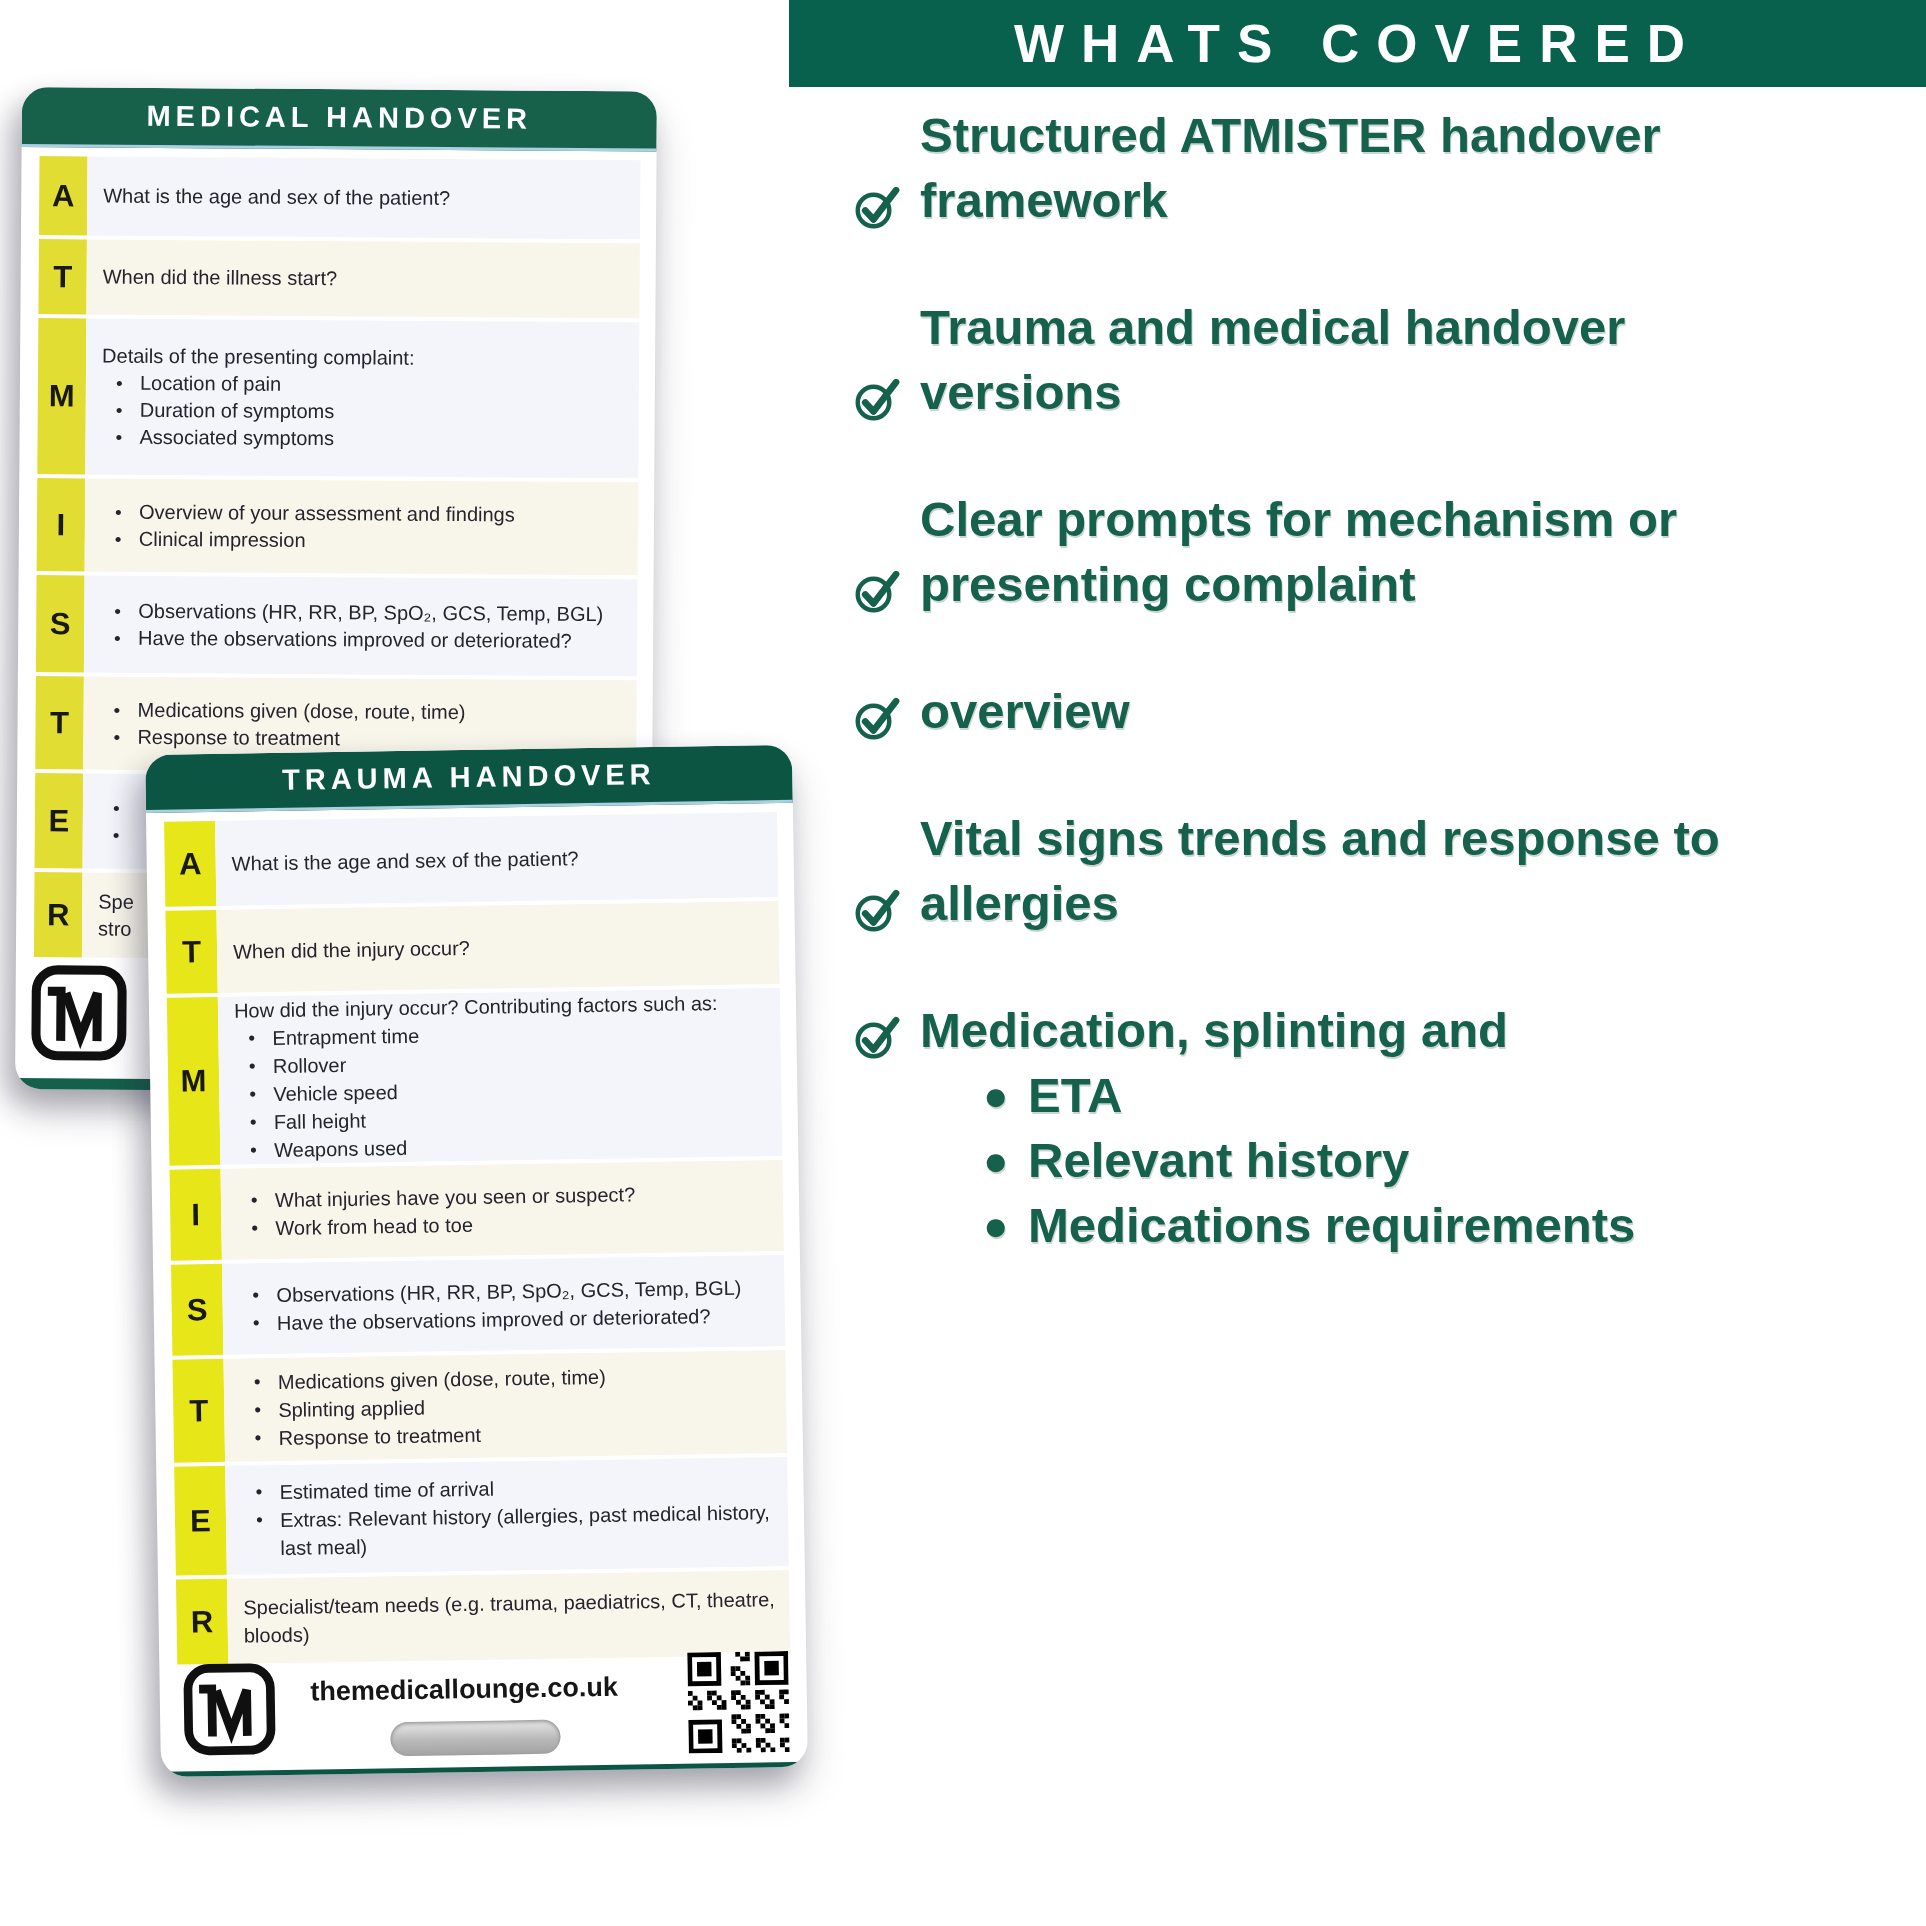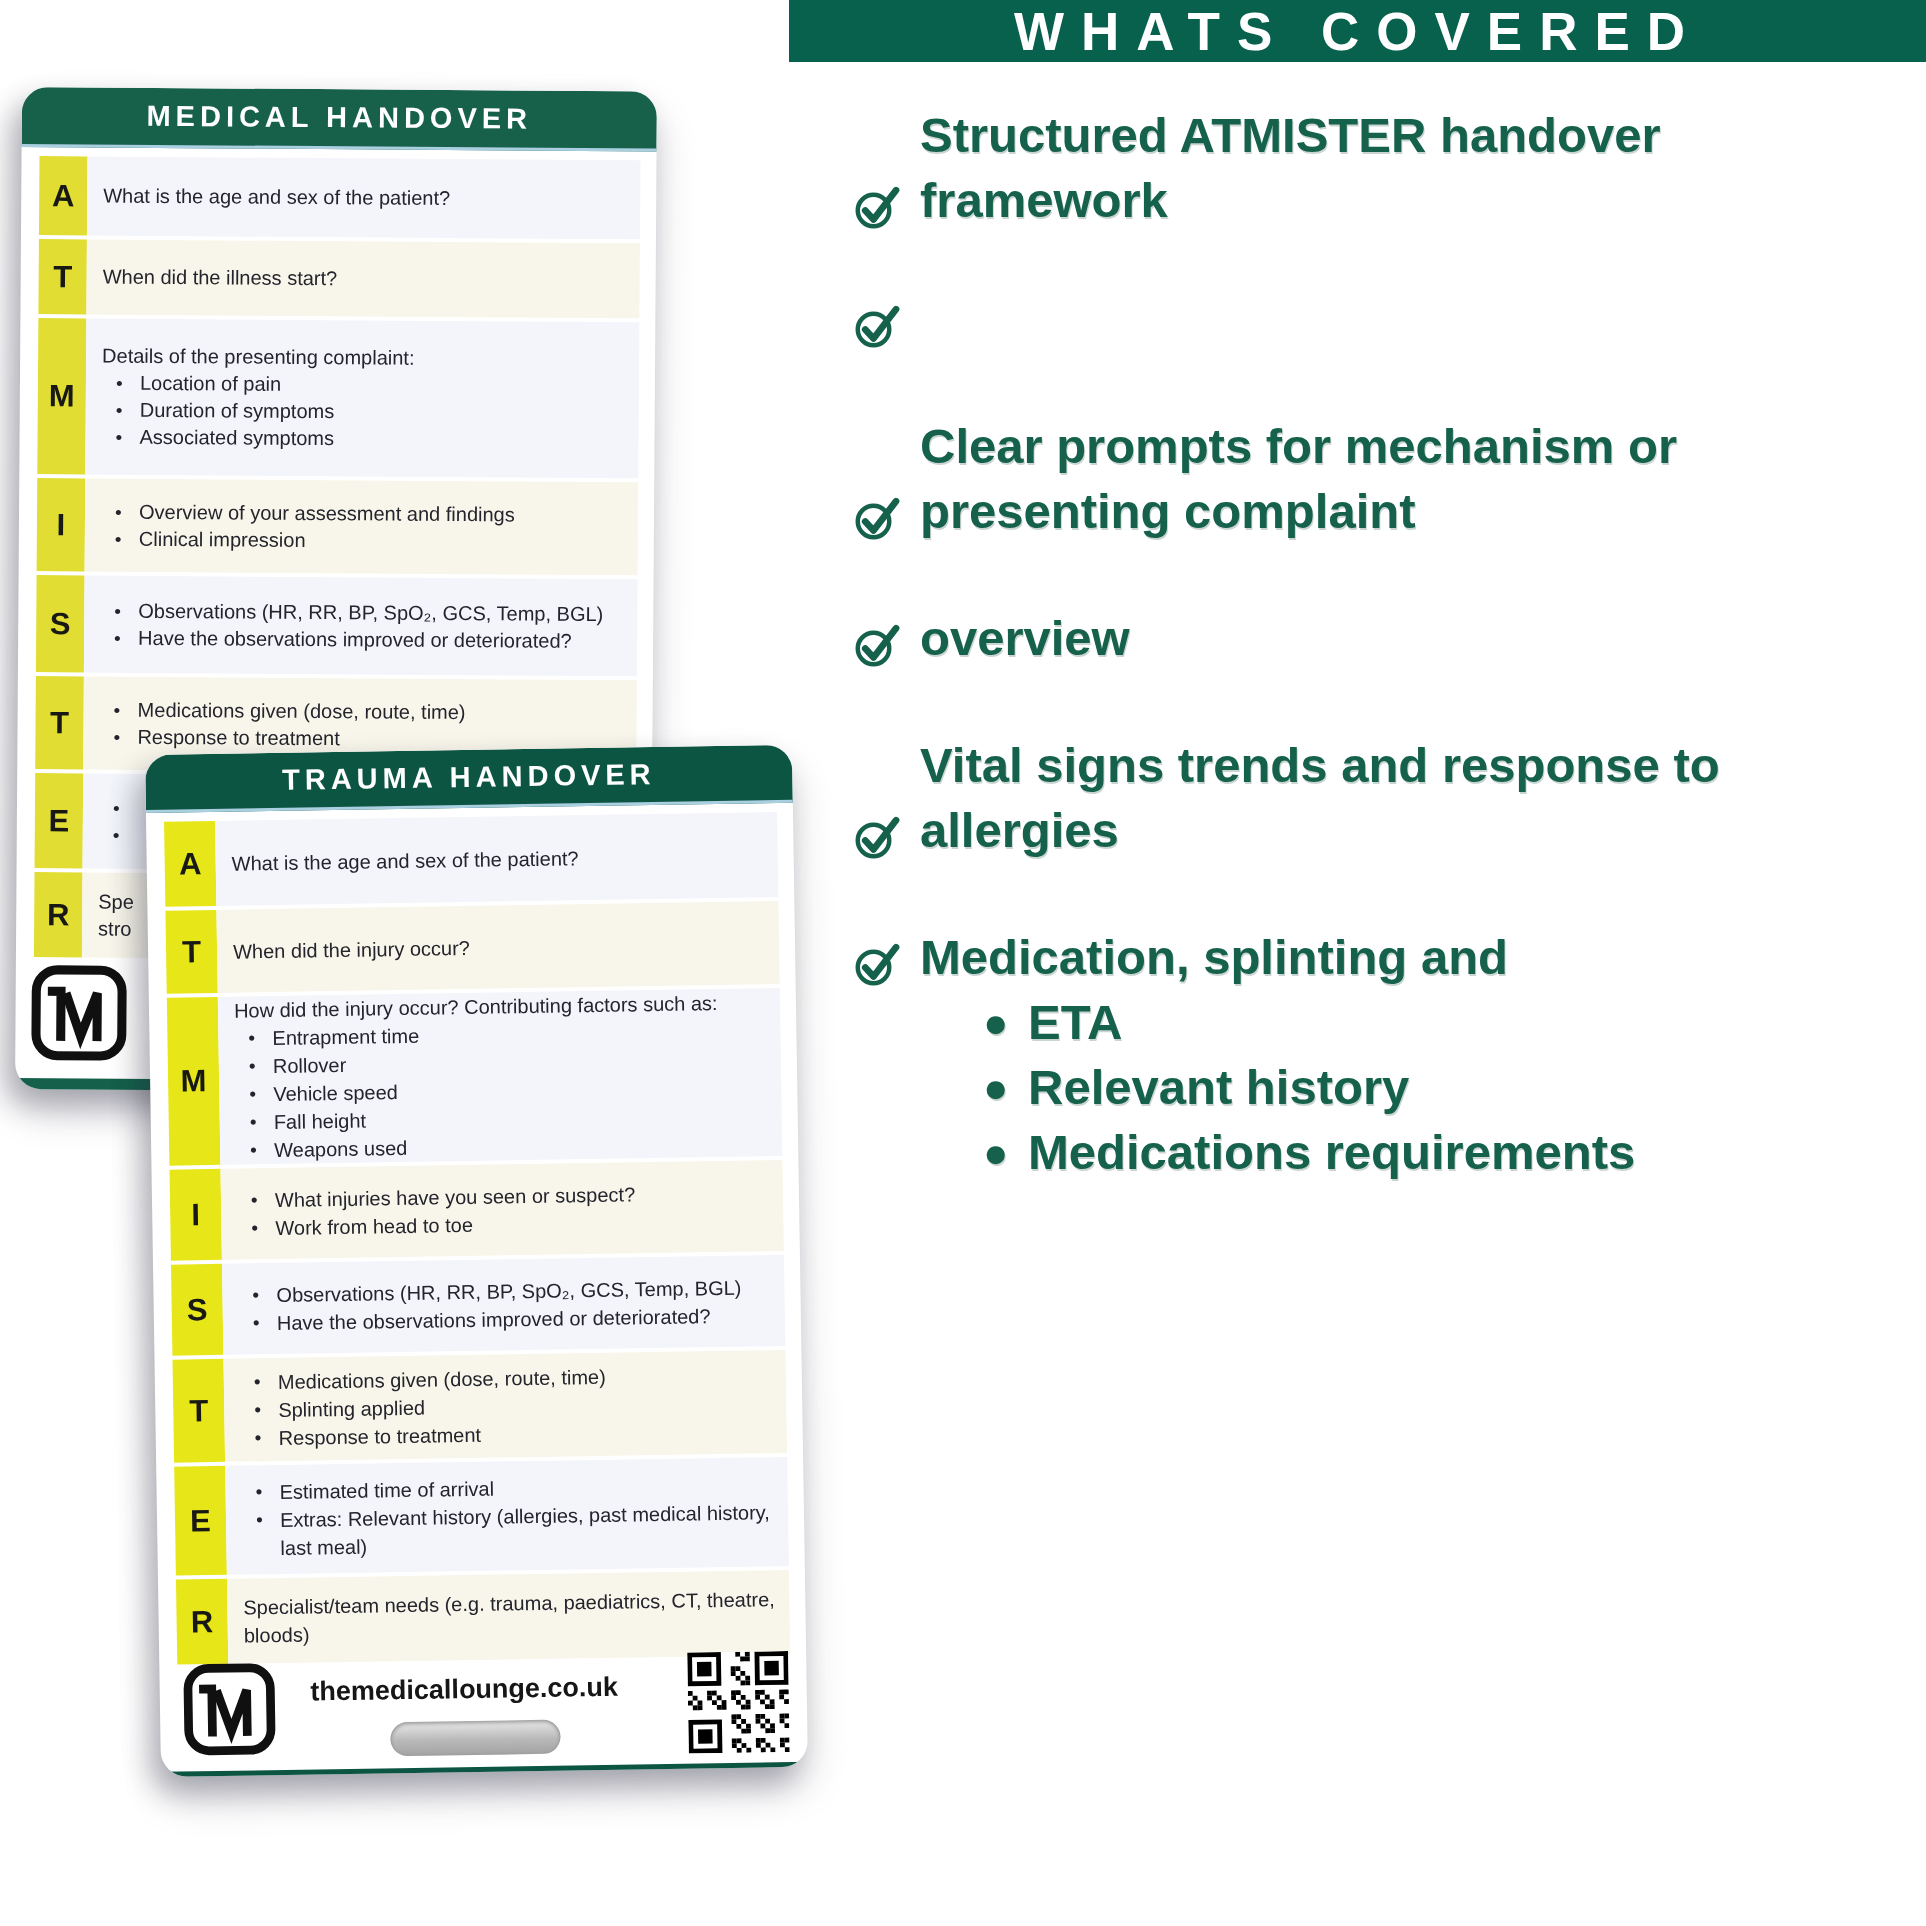--- a/index.html
+++ b/index.html
@@ -42,21 +42,21 @@
   .footer-url{position:absolute;left:131px;top:14px;width:347px;text-align:center;
               font-size:27px;font-weight:700;color:#161616;}
   .slot-pill{position:absolute;left:230px;top:61px;width:170px;height:34px;border-radius:17px;
              background:linear-gradient(180deg,#e9e9e9,#b9b9b9 55%,#a3a3a3);
              box-shadow:inset 0 2px 4px rgba(0,0,0,.35);}
   .qr{position:absolute;right:18px;top:-4px;width:101px;height:101px;background:#fff;}
   .card-bottom{height:30px;background:#0d5543;border-radius:0 0 24px 24px;}
   .card-medical .card-bottom{background:#14604a;height:28px;}
 
   
-  .panel-header{position:absolute;left:789px;top:0;width:1138px;height:62px;background:#07614c;
+  .panel-header{position:absolute;left:789px;top:0;width:1138px;height:87px;background:#07614c;
                 display:flex;align-items:center;justify-content:center;color:#ffffff;
                 font-size:53px;font-weight:700;letter-spacing:17px;z-index:3;}
   .checklist{position:absolute;left:854px;top:103px;width:1049px;z-index:3;color:#15614b;}
   .check-item{display:flex;align-items:flex-end;margin-bottom:62px;}
   .check-icon{flex:0 0 48px;height:51px;margin-right:18px;margin-top:6px;}
   .check-lines{font-size:49px;line-height:65px;font-weight:700;
                text-shadow:1px 2px 0 rgba(13,59,45,.22);}
   .sub-list{margin-top:0;}
   .sub-item{display:flex;align-items:flex-start;margin-left:129px;font-size:49px;line-height:65px;font-weight:700;
             text-shadow:1px 2px 0 rgba(13,59,45,.22);}
@@ -407,20 +407,24 @@
         <div class="check-lines">
           <div>Structured ATMISTER handover</div>
           <div>framework</div>
         </div>
       </div>
       <div class="check-item">
         <svg viewBox="0 0 64 64" class="check-icon">
           <circle cx="26" cy="36" r="21" fill="none" stroke="#15614b" stroke-width="6"></circle>
           <path d="M15 36 L26 48 L56 9" fill="none" stroke="#15614b" stroke-width="9" stroke-linecap="round" stroke-linejoin="round"></path>
         </svg>
+        <div class="check-lines">
+          <div>Trauma and medical handover</div>
+          <div>versions</div>
+        </div>
       </div>
       <div class="check-item">
         <svg viewBox="0 0 64 64" class="check-icon">
           <circle cx="26" cy="36" r="21" fill="none" stroke="#15614b" stroke-width="6"></circle>
           <path d="M15 36 L26 48 L56 9" fill="none" stroke="#15614b" stroke-width="9" stroke-linecap="round" stroke-linejoin="round"></path>
         </svg>
         <div class="check-lines">
           <div>Clear prompts for mechanism or</div>
           <div>presenting complaint</div>
         </div>

